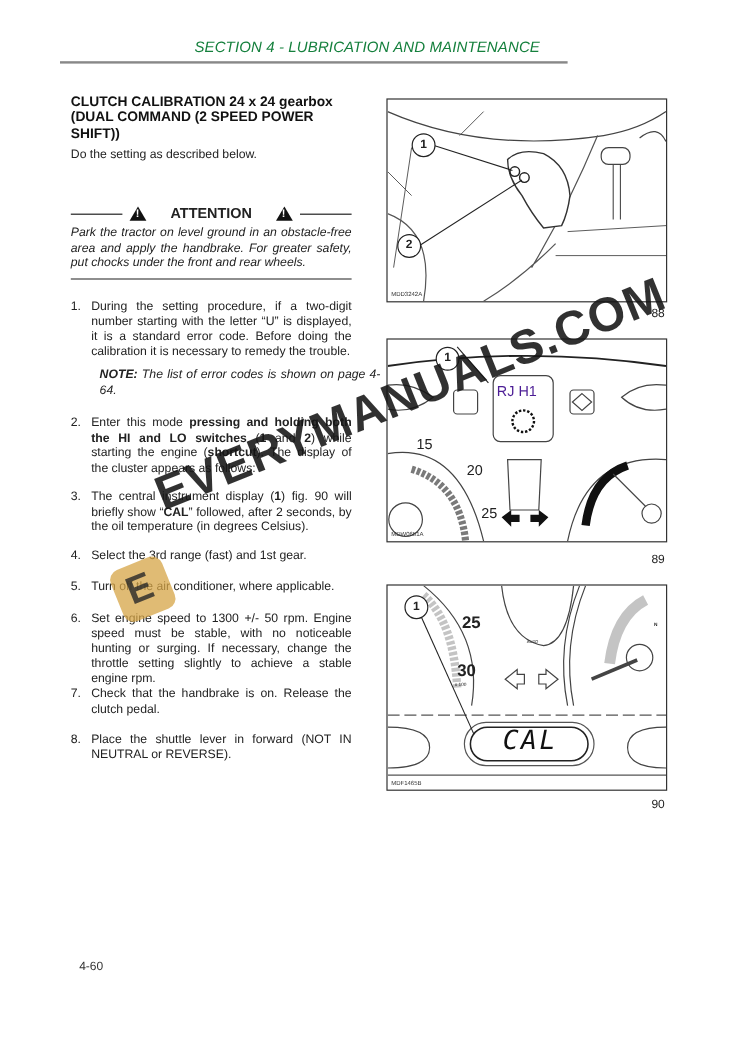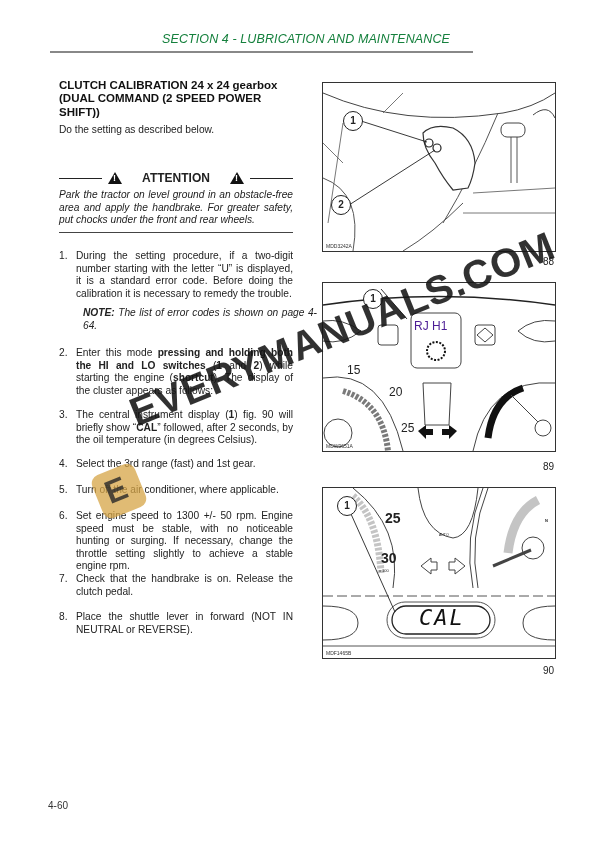--- a/index.html
+++ b/index.html
@@ -19,21 +19,21 @@
   .attn-line { height:1px; background:#222; flex:1; }
   .attn-title { font-weight:bold; font-size:12px; margin:0 6px; display:flex; align-items:center; gap:20px; }
   .tri { width:0; height:0; border-left:7px solid transparent; border-right:7px solid transparent; border-bottom:12px solid #111; position:relative; }
   .tri::after { content:"!"; position:absolute; left:-2px; top:1px; color:#fff; font-size:9px; font-weight:bold; }
   .attn-text { position:absolute; top:189px; left:59px; width:234px; font-style:italic; font-size:10.2px; line-height:12.5px; text-align:justify; }
   .attn-rule { position:absolute; top:232px; left:59px; width:234px; height:1px; background:#444; }
   .fig { position:absolute; left:322px; width:232px; border:1.5px solid #333; background:#fff; overflow:hidden; }
   .fig-code { position:absolute; left:3px; bottom:2px; font-size:5px; color:#333; }
   .fig-num { position:absolute; right:58px; font-size:10px; color:#222; }
   .callout { position:absolute; width:18px; height:18px; border:1.3px solid #222; border-radius:50%; background:#fff; font-size:10px; font-weight:bold; text-align:center; line-height:18px; }
-  .pagenum { position:absolute; top:800px; left:48px; font-size:10px; color:#333; }
+  .pagenum { position:absolute; top:800px; left:66px; font-size:10px; color:#333; }
   .wm1 { position:absolute; left:150px; top:330px; font-size:40px; font-weight:bold; color:rgba(20,20,20,0.88); transform:rotate(-22deg); transform-origin:left bottom; letter-spacing:1px; white-space:nowrap; }
   .wm-logo { position:absolute; left:96px; top:468px; width:46px; height:46px; border-radius:9px; background:rgba(214,164,70,0.75); transform:rotate(-22deg); }
   .wm-logo span { position:absolute; left:10px; top:3px; font-size:32px; font-weight:bold; color:rgba(40,40,40,0.8); }
 </style>
 </head>
 <body>
 
 <div class="header">SECTION 4 - LUBRICATION AND MAINTENANCE</div>
 <div class="header-rule"></div>
 

